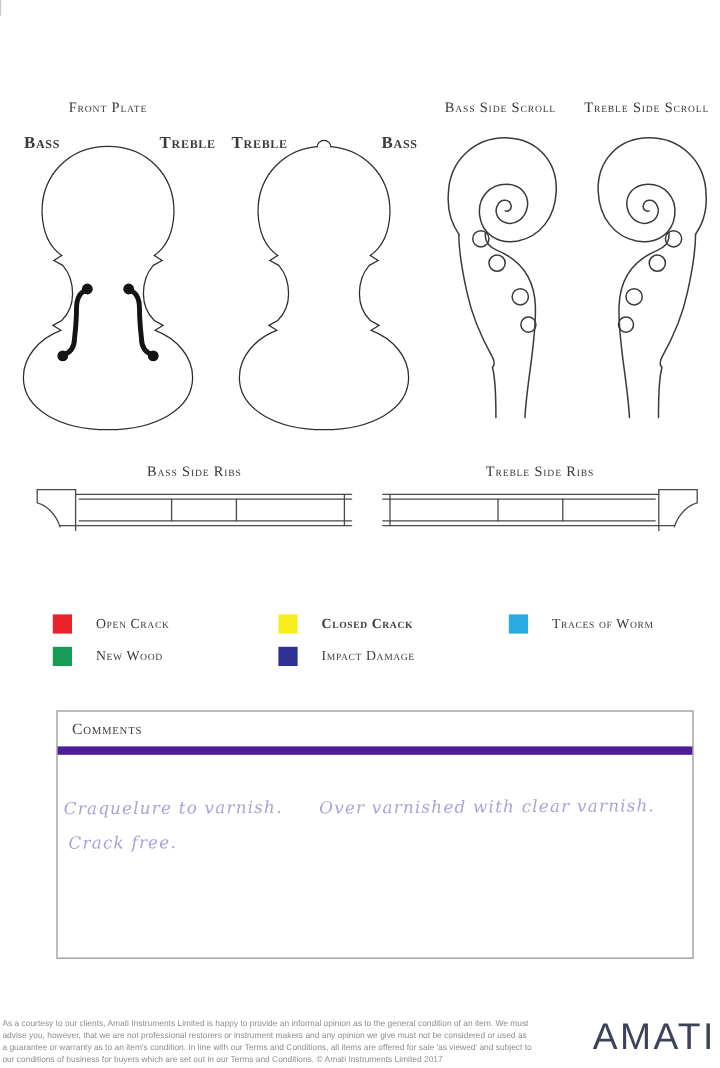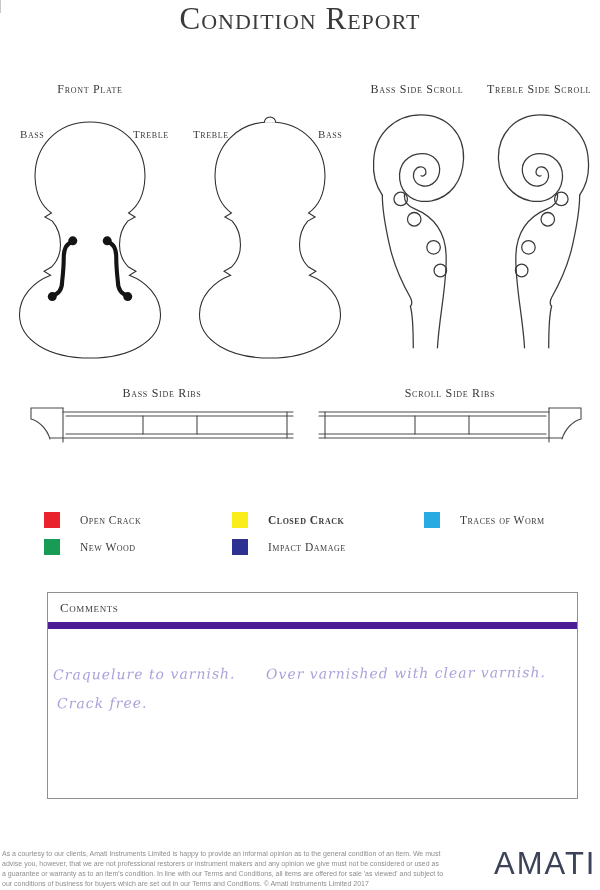--- a/index.html
+++ b/index.html
@@ -14,22 +14,22 @@
   }
   .plate-label {
     position:absolute; top:82px; font-size:12px; font-variant:small-caps;
     letter-spacing:0.7px; color:#383838; text-align:center;
   }
   .lbl-front  { left:8px;   width:164px; }
   .lbl-back   { left:188px; width:164px; }
   .lbl-bscroll{ left:352px; width:130px; }
   .lbl-tscroll{ left:478px; width:122px; }
   .side-label {
-    position:absolute; top:128px; font-size:11px; font-variant:small-caps;
-    letter-spacing:0.6px; color:#3b3b3b;
+    position:absolute; top:112px; font-size:14px; font-variant:small-caps;
+    letter-spacing:0.6px; color:#3b3b3b;font-weight:bold;
   }
   .sl-front-bass   { left:20px; }
   .sl-front-treble { left:133px; }
   .sl-back-treble  { left:193px; }
   .sl-back-bass    { left:318px; }
   .diagram { position:absolute; }
   .svg-front  { left:8px;   top:114px; }
   .svg-back   { left:188px; top:114px; }
   .svg-bscroll{ left:363px; top:104px; }
   .svg-tscroll{ left:483px; top:104px; }
@@ -79,21 +79,20 @@
   }
   svg path, svg circle, svg line { vector-effect:none; }
 </style>
 </head>
 <body>
 
 <div class="page">
 
   <div class="crop-mark"></div>
 
-  <div class="title">Condition Report</div>
 
   <div class="plate-label lbl-front">Front Plate</div>
   <div class="plate-label lbl-bscroll">Bass Side Scroll</div>
   <div class="plate-label lbl-tscroll">Treble Side Scroll</div>
 
   <span class="side-label sl-front-bass">Bass</span>
   <span class="side-label sl-front-treble">Treble</span>
   <span class="side-label sl-back-treble">Treble</span>
   <span class="side-label sl-back-bass">Bass</span>
 
@@ -134,21 +133,21 @@
       <path d="M 20,92 C 20,107 23,124 27,142 C 31,161 40,182 49,198 C 51,202 51,205 49,207 C 51,214 52,228 52,250"></path>
       <path d="M 77,250 C 79,216 87,184 86,154 C 85,126 70,113 53,106 C 46,103 42,98 43,91"></path>
       <circle cx="39" cy="96" r="7"></circle>
       <circle cx="53" cy="117" r="7"></circle>
       <circle cx="73" cy="146" r="7"></circle>
       <circle cx="80" cy="170" r="6.5"></circle>
     </g>
   </svg>
 
   <div class="ribs-label lbl-bribs">Bass Side Ribs</div>
-  <div class="ribs-label lbl-tribs">Scroll Side Ribs</div>
+  <div class="ribs-label lbl-tribs">Treble Side Ribs</div>
 
   <svg class="diagram svg-bribs" width="268" height="42" viewBox="0 0 268 42">
     <g fill="none" stroke="#4a4a4a" stroke-width="1.1" stroke-linecap="round">
       <path d="M 35,4 H 3 V 15 C 11,17 19,25 22,35"></path>
       <path d="M 35,4 V 38"></path>
       <path d="M 35,8 H 265"></path>
       <path d="M 38,12 H 265"></path>
       <path d="M 38,30 H 265"></path>
       <path d="M 22,34 H 265"></path>
       <path d="M 259,8 V 34"></path>

